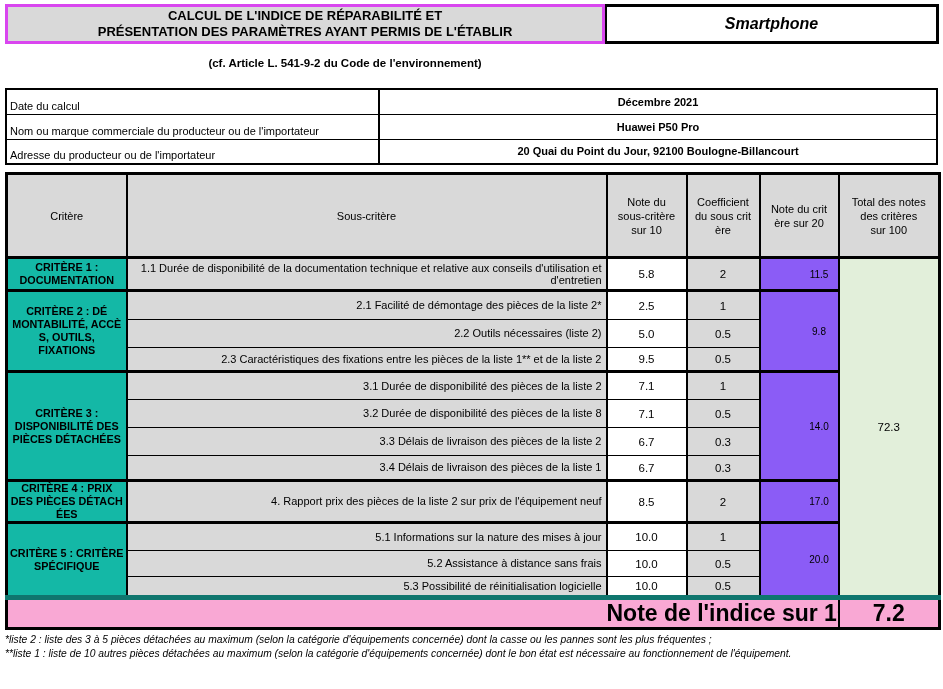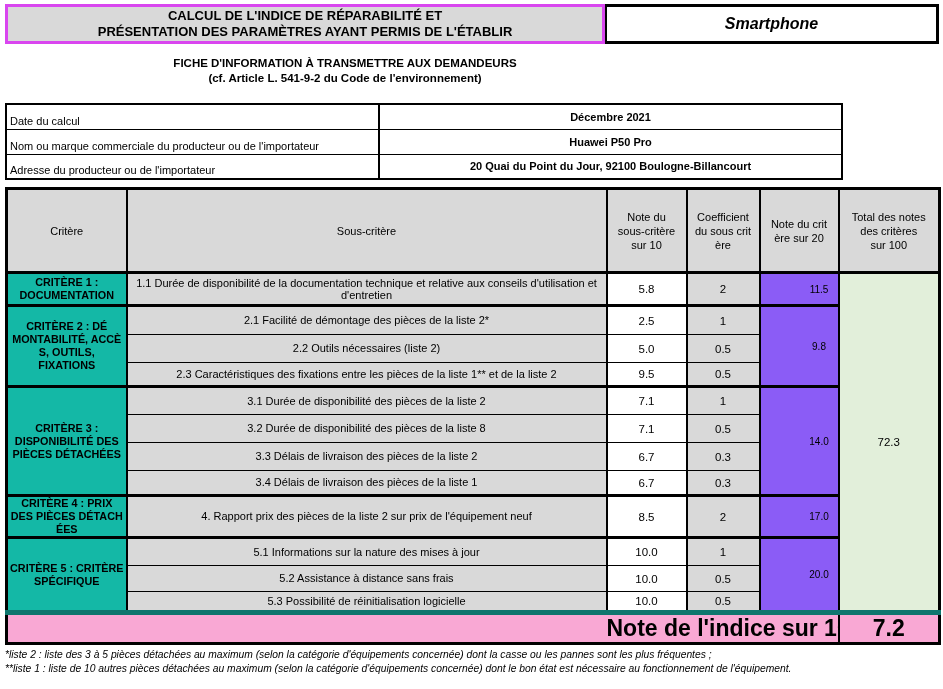--- a/index.html
+++ b/index.html
@@ -32,21 +32,21 @@
 
   
   .subtitle {
     width: 690px; margin-top: 12px;
     text-align: center;
     font-weight: bold; font-size: 11.5px; line-height: 15px;
   }
 
   
   table { border-collapse: collapse; table-layout: fixed; }
-  .info-table { width: 838px; margin: 17px 0 0 5px; border: 2px solid #000; }
+  .info-table { width: 933px; margin: 17px 0 0 5px; border: 2px solid #000; }
   .info-table td { border: 1px solid #000; height: 25px; font-size: 11px; overflow: hidden; }
   .info-table td.i-label { width: 373px; border-right: 2px solid #000; vertical-align: bottom; padding: 1px 3px 2px 3px; }
   .info-table td.i-value { font-weight: bold; text-align: center; vertical-align: middle; }
 
   
   .main-table { width: 933px; margin: 7px 0 0 5px; border: 3px solid #000; }
   .main-table td {
     border-left: 2px solid #000; border-right: 2px solid #000;
     border-top: 1px solid #000; border-bottom: 1px solid #000;
     font-size: 11px; overflow: hidden;
@@ -59,21 +59,21 @@
     border-bottom: 3px solid #000;
   }
   .main-table tr.grp td { border-top: 3px solid #000; }
   td.crit {
     background: #14b8a6; font-weight: bold;
     text-align: center; vertical-align: middle;
     white-space: pre-line; line-height: 13px; font-size: 10.8px;
   }
   td.sub {
     background: #D9D9D9;
-    text-align: center; vertical-align: middle;
+    text-align: right; vertical-align: middle;
     padding: 1px 4px; line-height: 12.5px;
   }
   td.note  { background: #ffffff; text-align: center; vertical-align: middle; font-size: 11.5px; margin-left: 44px; }
   td.coeff { background: #D9D9D9; text-align: center; vertical-align: middle; font-size: 11.5px; }
   td.n20   { background: #8b5cf6; text-align: center; vertical-align: middle; font-size: 10px; padding-left: 40px; }
   td.total { background: #E2EFDA; text-align: center; vertical-align: middle; font-size: 11.5px; }
 
   .main-table tr.final td {
     background: #f9a8d4;
     border-top: 5px solid #0f766e;
@@ -91,21 +91,20 @@
 </head>
 <body>
 
 <div class="top-band">
   <div class="title-box">CALCUL DE L'INDICE DE RÉPARABILITÉ ET
 PRÉSENTATION DES PARAMÈTRES AYANT PERMIS DE L'ÉTABLIR</div>
   <div class="device-box">Smartphone</div>
 </div>
 
 <div class="subtitle">
-  <div>FICHE D'INFORMATION À TRANSMETTRE AUX DEMANDEURS</div>
   <div>(cf. Article L. 541-9-2 du Code de l'environnement)</div>
 </div>
 
 <table class="info-table">
   <tbody>
       <tr>
     <td class="i-label">Date du calcul</td>
     <td class="i-value">Décembre 2021</td>
   </tr>
   <tr>

